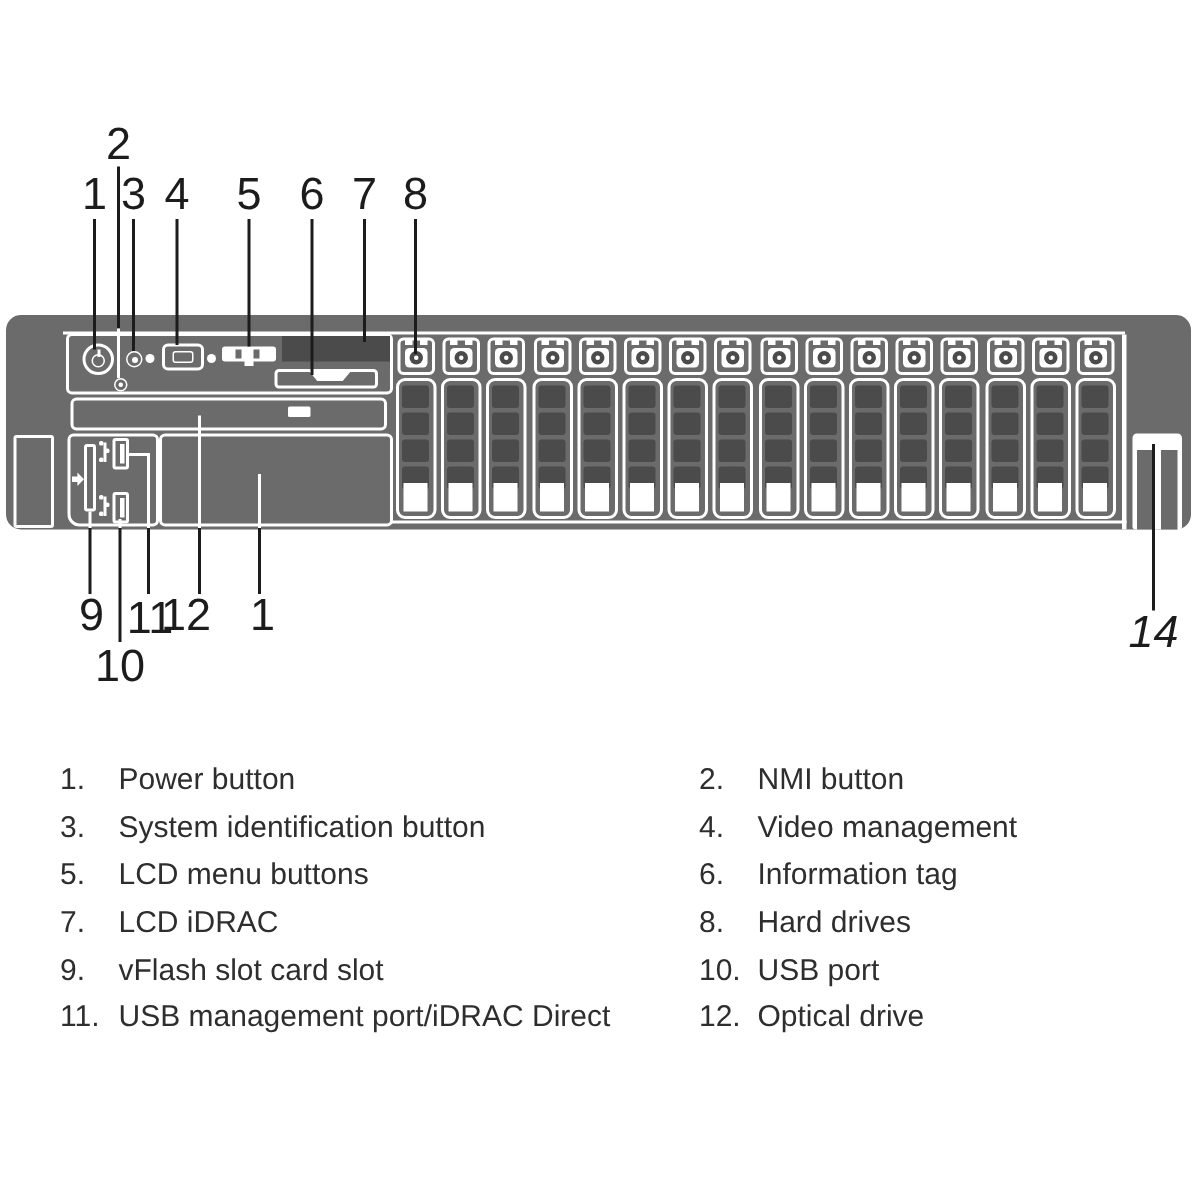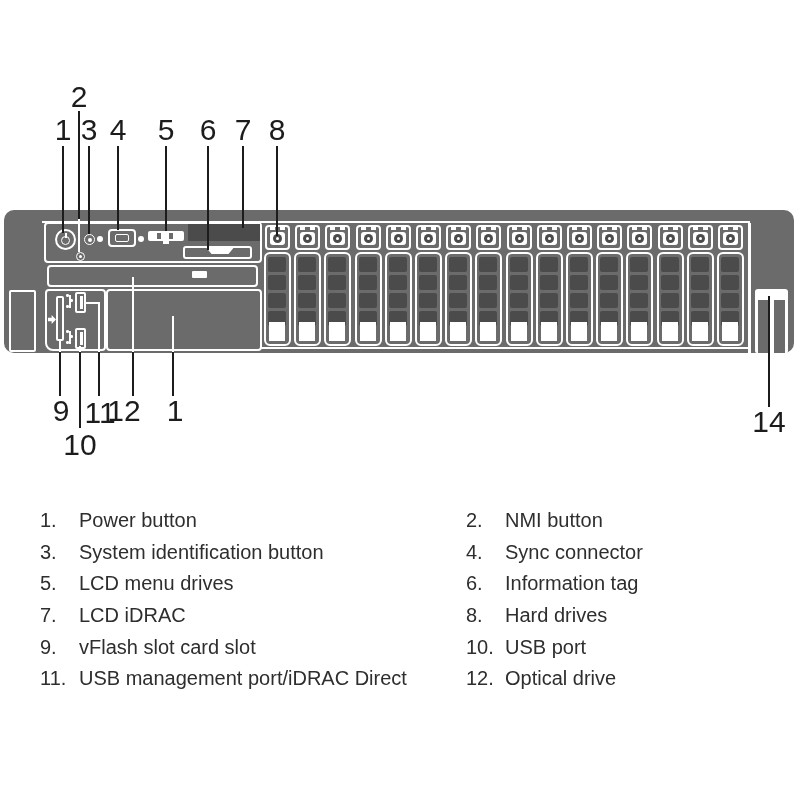--- a/index.html
+++ b/index.html
@@ -490,48 +490,48 @@
       <div class="seg light" style="left:98px;top:302px;width:2px;height:50px"></div>
       <div class="seg dark" style="left:98px;top:352px;width:2px;height:44px"></div>
       <div class="co-num" style="left: 100px; top: 392px; margin-top: 21px;">11</div>
       <div class="seg light" style="left:132px;top:277px;width:2px;height:75px"></div>
       <div class="seg dark" style="left:132px;top:352px;width:2px;height:44px"></div>
       <div class="co-num" style="left: 124px; top: 411px;">12</div>
       <div class="seg light" style="left:172px;top:316px;width:2px;height:36px"></div>
       <div class="seg dark" style="left:172px;top:352px;width:2px;height:44px"></div>
       <div class="co-num" style="left: 175px; top: 411px;">1</div>
       <div class="seg dark" style="left:768px;top:296px;width:2px;height:111px"></div>
-      <div class="co-num" style="left: 769px; top: 422px;">14</div>
+      <div class="co-num" style="left: 769px; top: 422px; font-style: italic;">14</div>
     </div>
 
   <div class="legend">
       <div class="lrow">
         <div class="lcell l">
           <span class="lnum">1.</span>
           <span class="llab">Power button</span>
         </div>
         <div class="lcell r">
           <span class="lnum">2.</span>
           <span class="llab">NMI button</span>
         </div>
       </div>
       <div class="lrow">
         <div class="lcell l">
           <span class="lnum">3.</span>
           <span class="llab">System identification button</span>
         </div>
         <div class="lcell r">
           <span class="lnum">4.</span>
-          <span class="llab">Sync connector</span>
+          <span class="llab">Video management</span>
         </div>
       </div>
       <div class="lrow">
         <div class="lcell l">
           <span class="lnum">5.</span>
-          <span class="llab">LCD menu drives</span>
+          <span class="llab">LCD menu buttons</span>
         </div>
         <div class="lcell r">
           <span class="lnum">6.</span>
           <span class="llab">Information tag</span>
         </div>
       </div>
       <div class="lrow">
         <div class="lcell l">
           <span class="lnum">7.</span>
           <span class="llab">LCD iDRAC</span>

